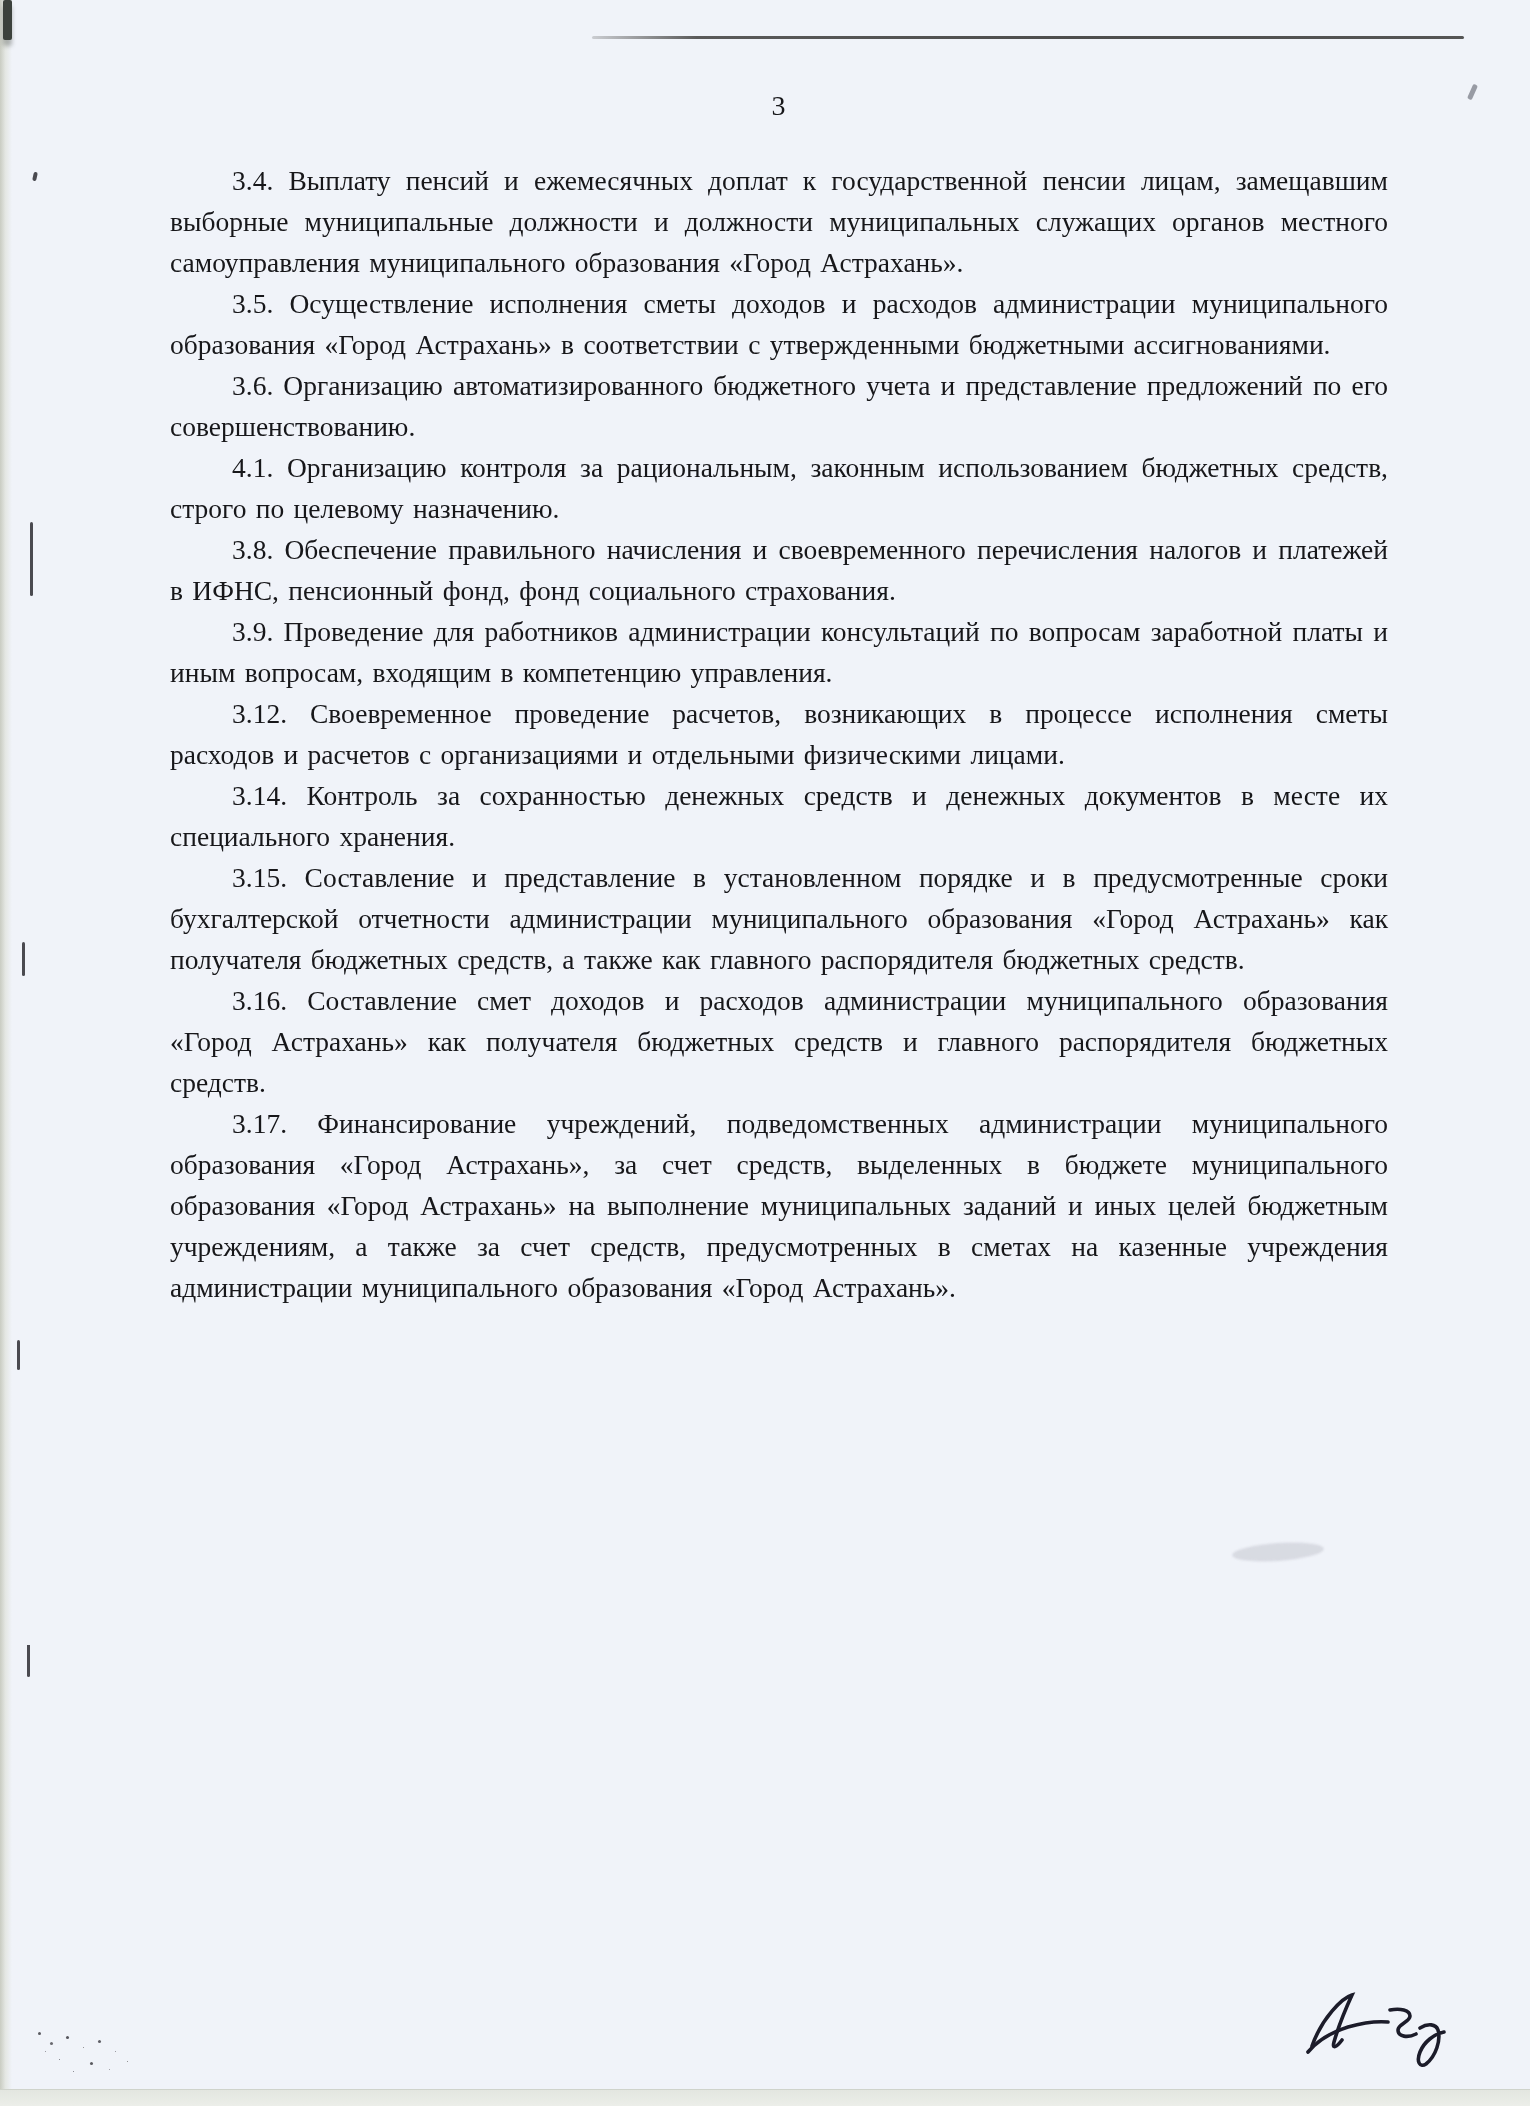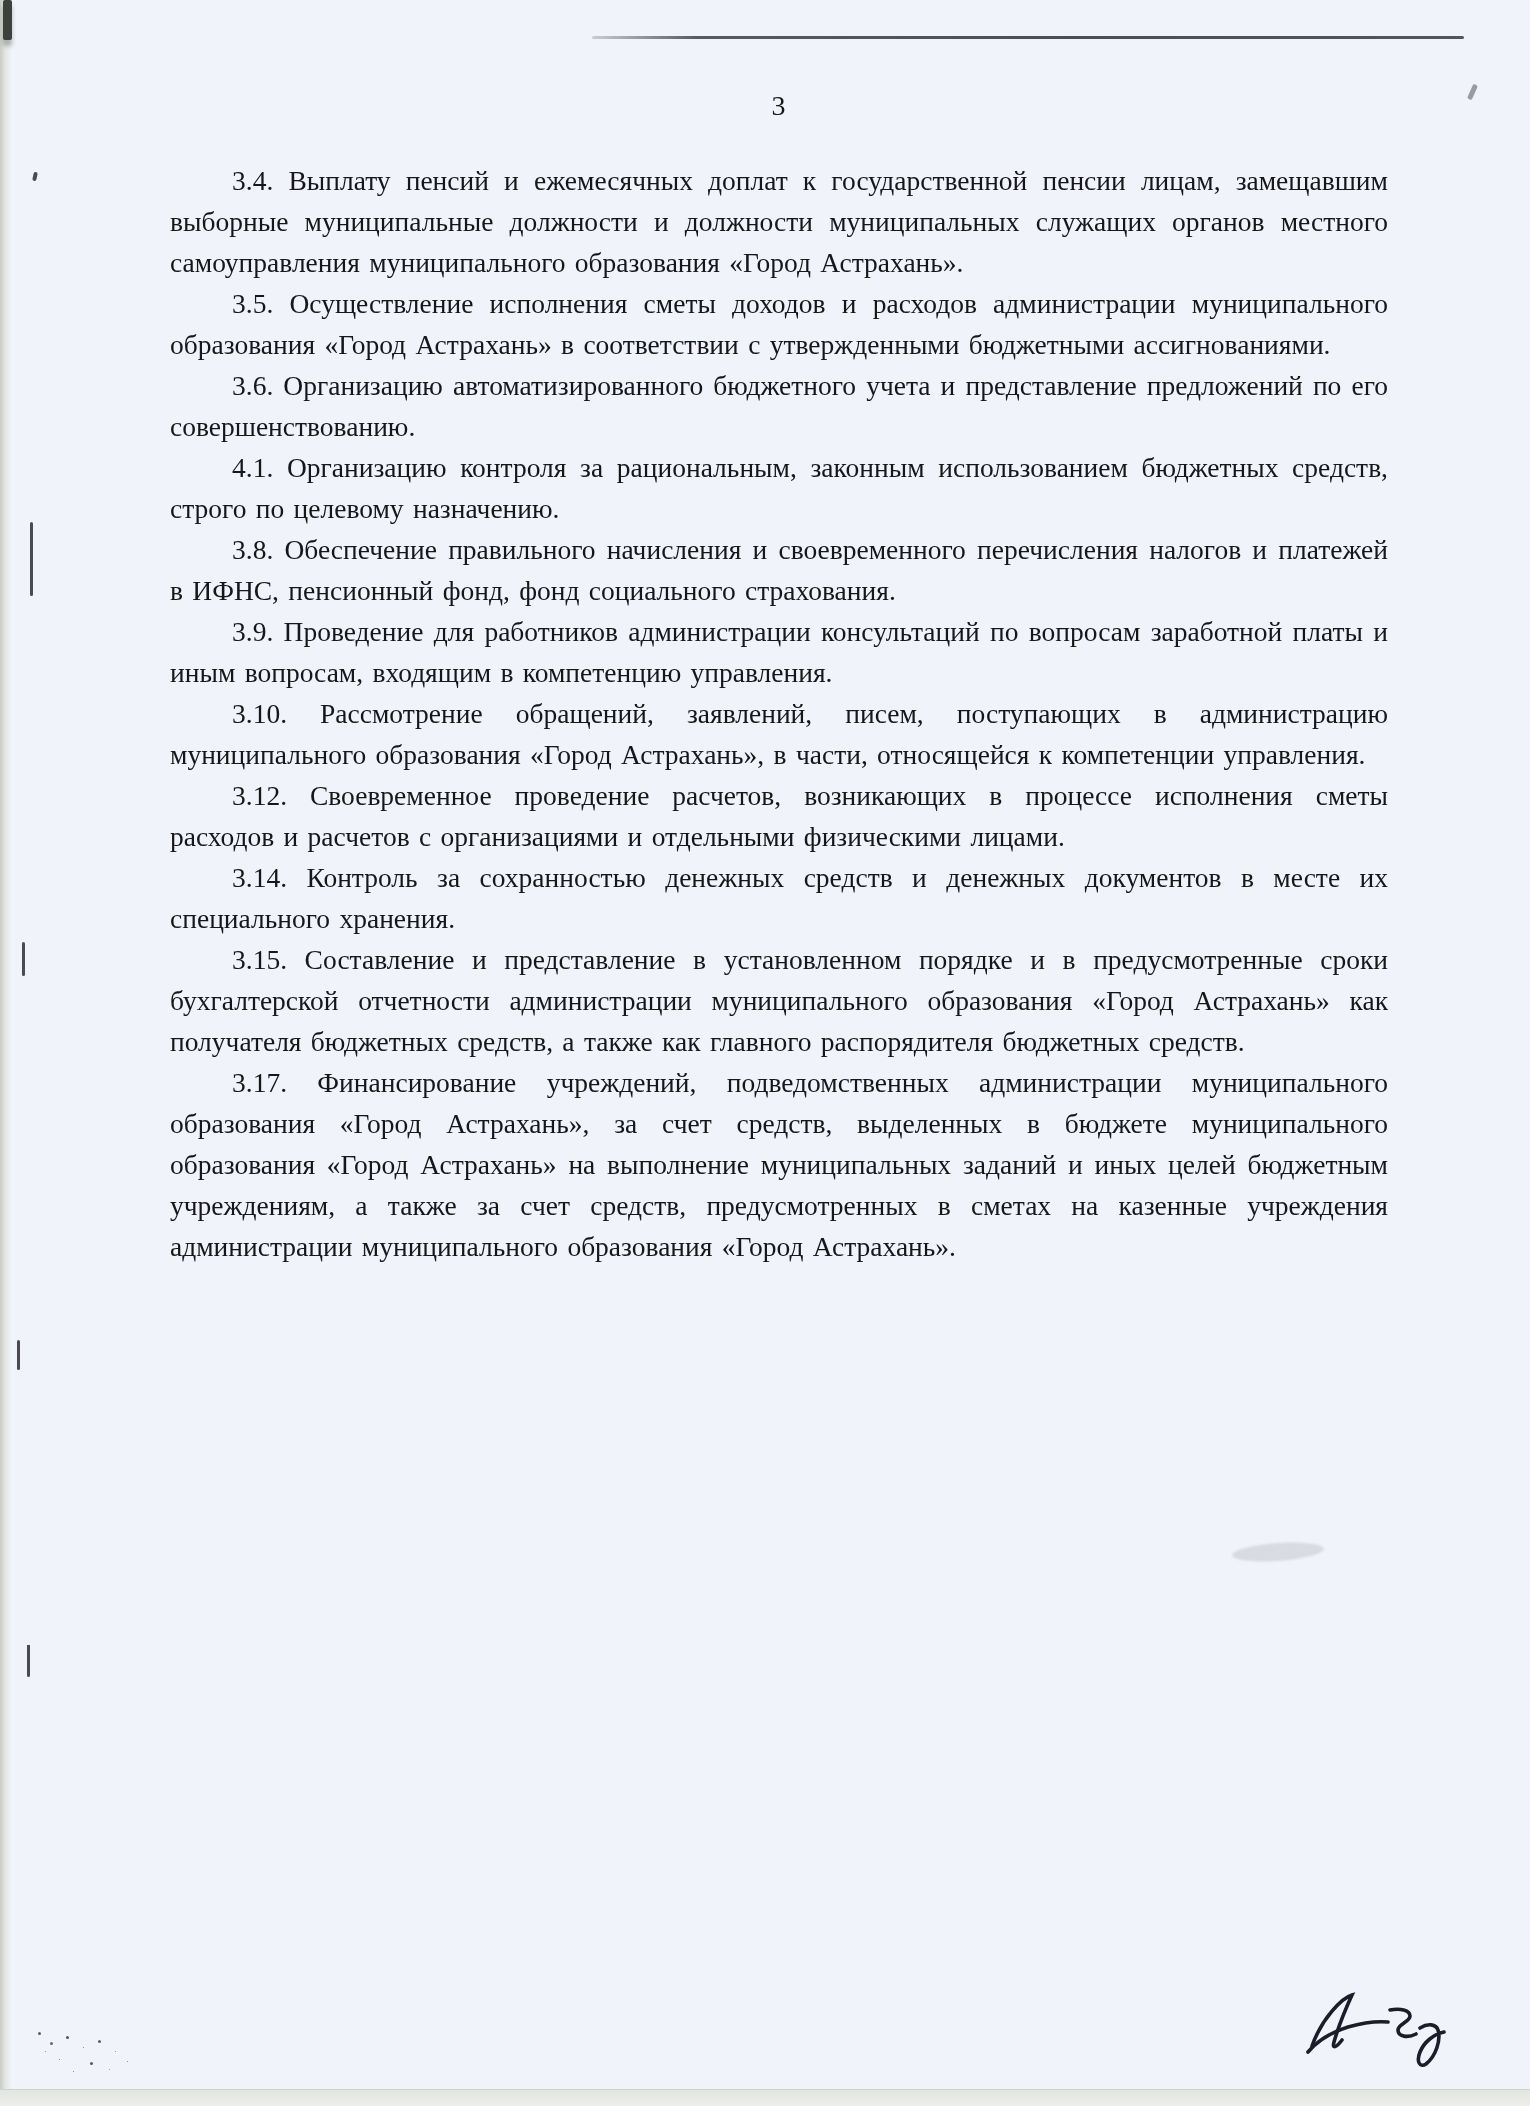--- a/index.html
+++ b/index.html
@@ -100,30 +100,30 @@
       <p>3.5. Осуществление исполнения сметы доходов и расходов администрации муниципального образования «Город Астрахань» в соответствии с утвержденными бюджетными ассигнованиями.</p>
 
       <p>3.6. Организацию автоматизированного бюджетного учета и представление предложений по его совершенствованию.</p>
 
       <p>4.1. Организацию контроля за рациональным, законным использованием бюджетных средств, строго по целевому назначению.</p>
 
       <p>3.8. Обеспечение правильного начисления и своевременного перечисления налогов и платежей в ИФНС, пенсионный фонд, фонд социального страхования.</p>
 
       <p>3.9. Проведение для работников администрации консультаций по вопросам заработной платы и иным вопросам, входящим в компетенцию управления.</p>
 
-      <p>3.10. Рассмотрение обращений, заявлений, писем, поступающих в администрацию муниципального образования «Город Астрахань», в части, относящейся к компетенции управления.</p>
 
 
       <p>3.12. Своевременное проведение расчетов, возникающих в процессе исполнения сметы расходов и расчетов с организациями и отдельными физическими лицами.</p>
 
 
       <p>3.14. Контроль за сохранностью денежных средств и денежных документов в месте их специального хранения.</p>
 
       <p>3.15. Составление и представление в установленном порядке и в предусмотренные сроки бухгалтерской отчетности администрации муниципального образования «Город Астрахань» как получателя бюджетных средств, а также как главного распорядителя бюджетных средств.</p>
 
+      <p>3.16. Составление смет доходов и расходов администрации муниципального образования «Город Астрахань» как получателя бюджетных средств и главного распорядителя бюджетных средств.</p>
 
       <p>3.17. Финансирование учреждений, подведомственных администрации муниципального образования «Город Астрахань», за счет средств, выделенных в бюджете муниципального образования «Город Астрахань» на выполнение муниципальных заданий и иных целей бюджетным учреждениям, а также за счет средств, предусмотренных в сметах на казенные учреждения администрации муниципального образования «Город Астрахань».</p>
     </div>
 
   <div class="smudge"></div>
   <div class="speckles"></div>
 
   <div class="signature">
     <svg viewBox="0 0 170 96" xmlns="http://www.w3.org/2000/svg">
       <g fill="none" stroke="#1c1c2a" stroke-width="3.6" stroke-linecap="round">

